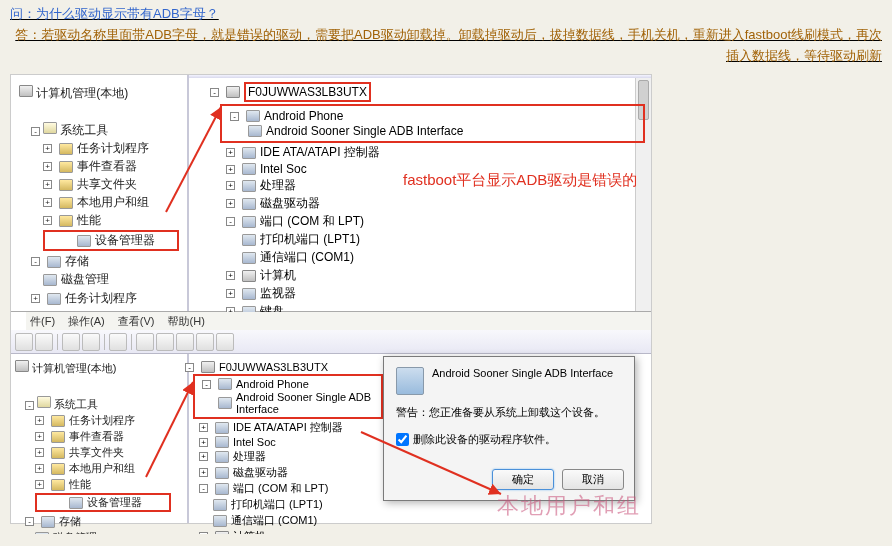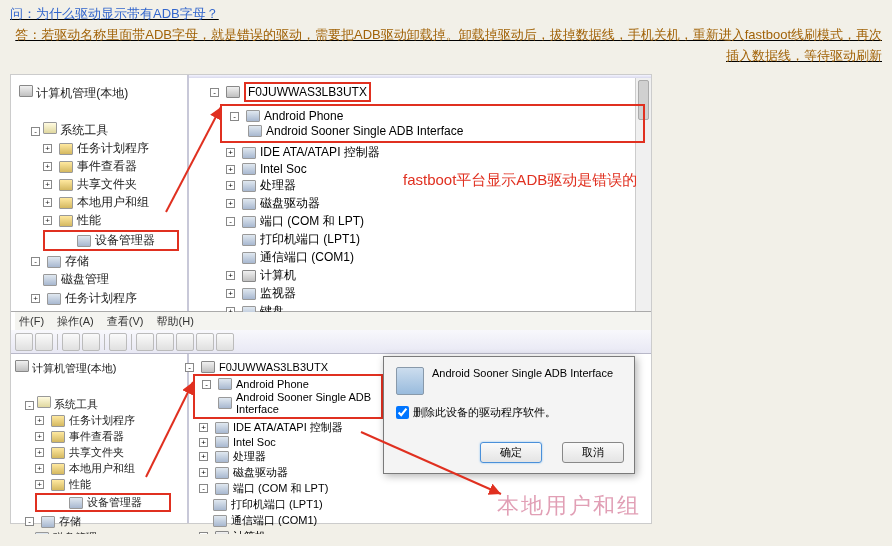--- a/index.html
+++ b/index.html
@@ -31,37 +31,37 @@
   .redbox { border: 2px solid #e03020; padding: 1px 2px; }
   .redbox-tight { border: 2px solid #e03020; display:inline-block;padding-left:32px; }
   .red-text { color: #e03020; font-size: 15px; font-weight:400; position:absolute; }
   .divider-v { position:absolute; left:176px; top:0; bottom:0; width:2px; background:#c8c8d8;}
   .hdr-bar { position:absolute; left:178px; right:0; top:0; height:3px; background:linear-gradient(#f4f4ff,#d8d8ec);}
   .scroll-v { position:absolute; right:0; top:3px; bottom:0; width:16px; background:#f0f0f0; border-left:1px solid #ccc;}
   .scroll-thumb { position:absolute; left:2px; right:2px; background:#d0d0d0; border:1px solid #aaa; border-radius:2px;}
 
   
   .bot-panel { height: 211px; }
-  .menubar { position:absolute; left:4px; right:0; top:0; height:28px; background:#f4f4f0; font-size:11px; padding-left:4px; line-height:18px; color:#333; border-bottom:1px solid #ccc;}
+  .menubar { position:absolute; left:15px; right:0; top:0; height:28px; background:#f4f4f0; font-size:11px; padding-left:4px; line-height:18px; color:#333; border-bottom:1px solid #ccc;}
   .menubar .mitem { margin-right:10px;}
   .toolbar { position:absolute; left:0; right:0; top:18px; height:24px; background:linear-gradient(#f8f8fc,#e8e8f4); border-bottom:1px solid #b8b8c8; display:flex; align-items:center; padding-left:4px; gap:2px;}
   .tbtn { width:18px; height:18px; background:linear-gradient(#fafafa,#e0e0e0); border:1px solid #bbb; border-radius:2px;}
   .tsep { width:1px; height:16px; background:#bbb; margin:0 2px;}
 
   
   .dialog { position:absolute; left:372px; top:44px; width:252px; background:#f4f4f4; border:1px solid #7a7a7a; box-shadow: 2px 2px 8px rgba(0,0,0,0.3); font-size:11px;}
   .dlg-title { height:24px; background:linear-gradient(#fdfdfd,#e8e8e8); border-bottom:1px solid #ccc; display:flex; align-items:center; justify-content:space-between; padding:0 4px;}
   .dlg-close { width:36px; height:16px; background:linear-gradient(#e88,#c44); border:1px solid #a33; border-radius:2px; color:#fff; text-align:center; font-size:10px; line-height:14px;}
   .dlg-body { padding:10px 12px; }
   .dlg-device { display:flex; gap:8px; align-items:flex-start; margin-bottom:10px;}
   .dlg-icon { width:28px; height:28px; background:linear-gradient(#cde,#9bd); border:1px solid #89a; border-radius:2px;}
   .dlg-warn { margin-bottom:12px; }
   .dlg-check { display:flex; align-items:flex-start; gap:4px; margin-bottom:6px;}
   .dlg-check input { margin-top:1px;}
-  .dlg-btns { display:flex; justify-content:flex-end; gap:20px; padding:6px 10px 10px 10px;}
+  .dlg-btns { display:flex; justify-content:flex-end; gap:8px; padding:6px 10px 10px 10px;}
   .winbtn { width:62px; height:21px; background:linear-gradient(#fafafa,#e4e4e4); border:1px solid #888; border-radius:3px; font-size:11px; text-align:center; line-height:19px;}
   .winbtn.primary { border:1px solid #4a90d9; box-shadow:0 0 2px #7abaf2; }
 
   .watermark { position:absolute; right:10px; bottom:2px; color:rgba(200,80,120,0.55); font-size:22px; font-weight:500; letter-spacing:2px;}
   .arrow-svg { position:absolute; pointer-events:none; }
 </style>
 </head>
 <body>
 
 <div class="page">
@@ -333,20 +333,21 @@
             <span>监视器</span>
           </div>
       </div>
 
       <div class="dialog">
         <div class="dlg-body">
           <div class="dlg-device">
             <div class="dlg-icon"></div>
             <div>Android Sooner Single ADB Interface</div>
           </div>
+          <div class="dlg-warn">警告：您正准备要从系统上卸载这个设备。</div>
           <div class="dlg-check">
             <input type="checkbox" checked="" style="">
             <span>删除此设备的驱动程序软件。</span>
           </div>
         </div>
         <div class="dlg-btns">
           <div class="winbtn primary">确定</div>
           <div class="winbtn">取消</div>
         </div>
       </div>

